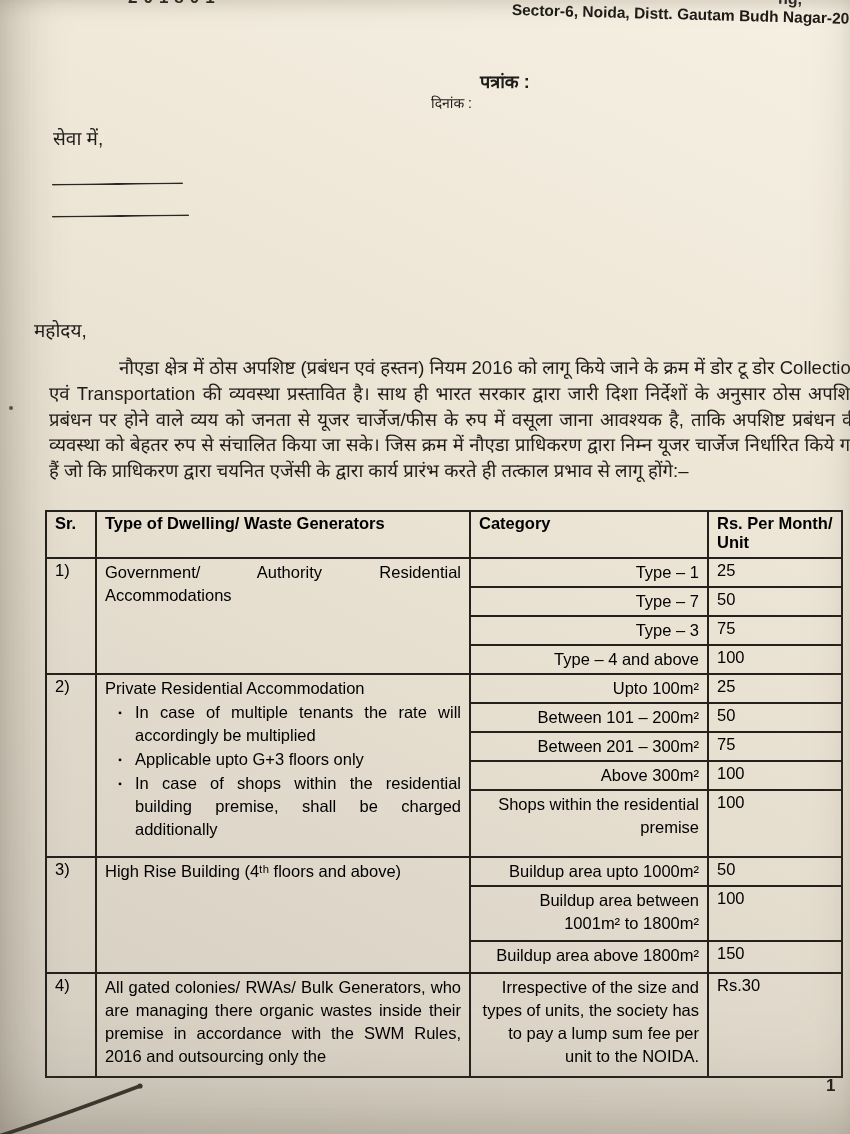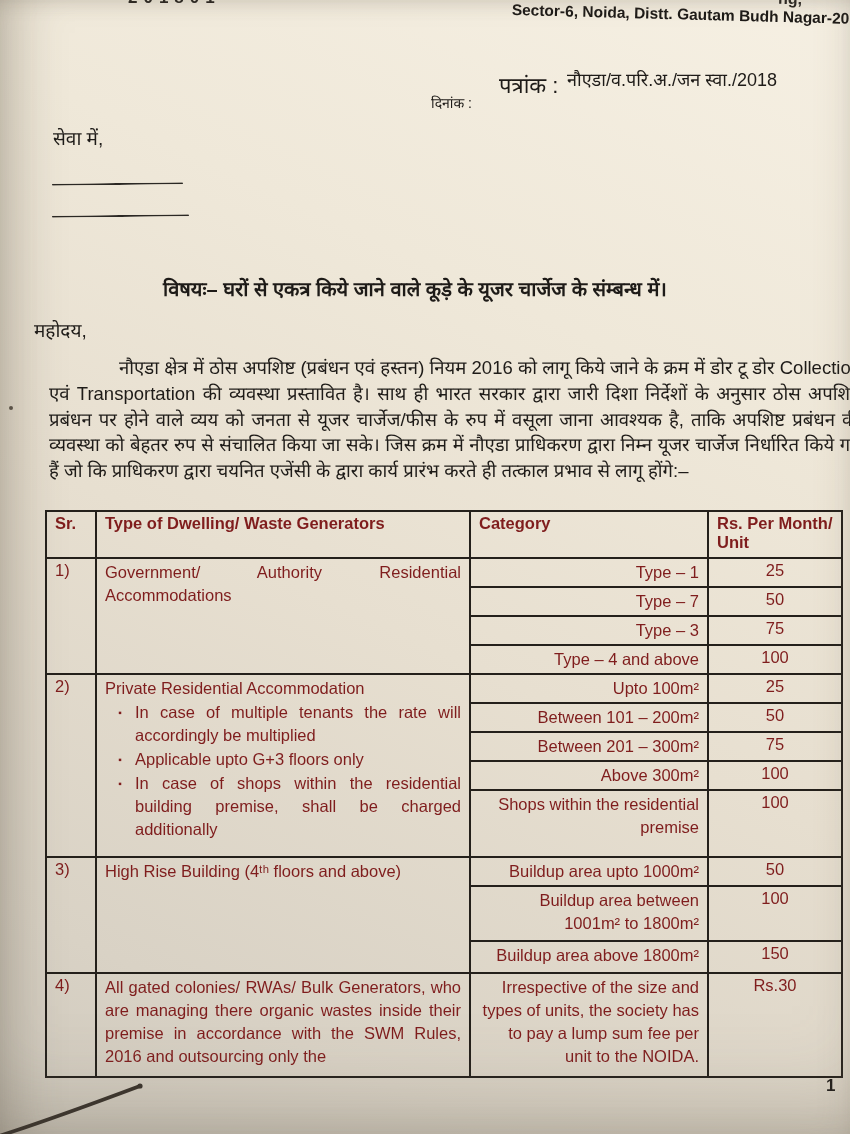--- a/index.html
+++ b/index.html
@@ -24,21 +24,21 @@
   .frag { position: absolute; font-weight: 700; color: #26221e; overflow: hidden; }
   .frag-left  { top: -12px; left: 128px; height: 22px; font-size: 17px; letter-spacing: 6px; }
   .frag-right { top: -10px; left: 778px; height: 19px; font-size: 16px; transform: rotate(1.5deg); }
 
   .address {
     position: absolute; top: 1px; left: 512px; width: 345px;
     font-size: 15.5px; font-weight: 700; white-space: nowrap;
     transform: rotate(1.5deg); transform-origin: left top;
   }
 
-  .ref-label-1 { position: absolute; top: 69px;  left: 499px; font-size: 22px; }
+  .ref-label-1 { position: absolute; top: 69px;  left: 480px; font-size: 18px; font-weight: bold; }
   .ref-value-1 { position: absolute; top: 67px;  left: 567px; font-size: 18px; }
   .ref-label-2 { position: absolute; top: 93px;  left: 431px; font-size: 14px; }
 
   .salutation { position: absolute; top: 125px; left: 53px; font-size: 19px; }
 
   .blank-line {
     position: absolute; left: 52px; height: 0;
     border-top: 2.5px solid #2b2824; border-radius: 2px;
   }
   .blank-line.l1 { top: 183px; width: 131px; transform: rotate(-0.6deg); }
@@ -48,30 +48,30 @@
   .greeting { position: absolute; top: 317px; left: 34px; font-size: 19px; }
   .body-para {
     position: absolute; top: 340px; left: 34px; width: 812px; margin: 15px;
     font-size: 18.5px; line-height: 25.8px; text-align: justify; text-indent: 70px;
   }
   .stray-dot { position: absolute; top: 406px; left: 9px; width: 4px; height: 4px; background: #5a5248; border-radius: 50%; }
 
   table.charges {
     position: absolute; top: 510px; left: 45px; width: 796px;
     border-collapse: collapse; table-layout: fixed;
-    font-size: 16.5px; color: #7f1d1d;
+    font-size: 16.5px; color: #000000;
   }
   table.charges td, table.charges th {
     border: 2px solid #24201b;
     padding: 2px 8px 2px 8px;
     vertical-align: top;
     overflow: hidden;
   }
   table.charges th { font-weight: 700; text-align: left; font-size: 16.5px; }
-  th.center, td.rate { text-align: center; }
+  th.center, td.rate { text-align: left; }
   tr.hdr    { height: 47px; }
   tr.h24    { height: 24px; }
   tr.h28    { height: 28px; }
   tr.h32    { height: 32px; }
   tr.h55    { height: 55px; }
   tr.h67    { height: 67px; }
   tr.h104   { height: 104px; }
   td.sr { padding-left: 10px; }
   td.type { line-height: 23px; }
   td.just { text-align: justify; }
@@ -88,28 +88,26 @@
 <body>
 
 <div class="page">
 
   <div class="frag frag-left">201801</div>
   <div class="frag frag-right">ng,</div>
 
   <div class="address">Sector-6, Noida, Distt. Gautam Budh Nagar-20</div>
 
   <span class="ref-label-1">पत्रांक :</span>
-  <span class="ref-value-1">नौएडा/व.परि.अ./जन स्वा./2018</span>
   <span class="ref-label-2">दिनांक :</span>
 
   <div class="salutation">सेवा में,</div>
   <div class="blank-line l1"></div>
   <div class="blank-line l2"></div>
 
-  <div class="subject">विषयः– घरों से एकत्र किये जाने वाले कूड़े के यूजर चार्जेज के संम्बन्ध में।</div>
   <div class="greeting">महोदय,</div>
   <p class="body-para">नौएडा क्षेत्र में ठोस अपशिष्ट (प्रबंधन एवं हस्तन) नियम 2016 को लागू किये जाने के क्रम में डोर टू डोर Collection एवं Transportation की व्यवस्था प्रस्तावित है। साथ ही भारत सरकार द्वारा जारी दिशा निर्देशों के अनुसार ठोस अपशिष्ठ प्रबंधन पर होने वाले व्यय को जनता से यूजर चार्जेज/फीस के रुप में वसूला जाना आवश्यक है, ताकि अपशिष्ट प्रबंधन की व्यवस्था को बेहतर रुप से संचालित किया जा सके। जिस क्रम में नौएडा प्राधिकरण द्वारा निम्न यूजर चार्जेज निर्धारित किये गये हैं जो कि प्राधिकरण द्वारा चयनित एजेंसी के द्वारा कार्य प्रारंभ करते ही तत्काल प्रभाव से लागू होंगे:–</p>
   <div class="stray-dot"></div>
 
   <table class="charges">
     <colgroup>
       <col style="width:50px">
         <col style="width:374px">
         <col style="width:238px">
         <col style="width:134px">

